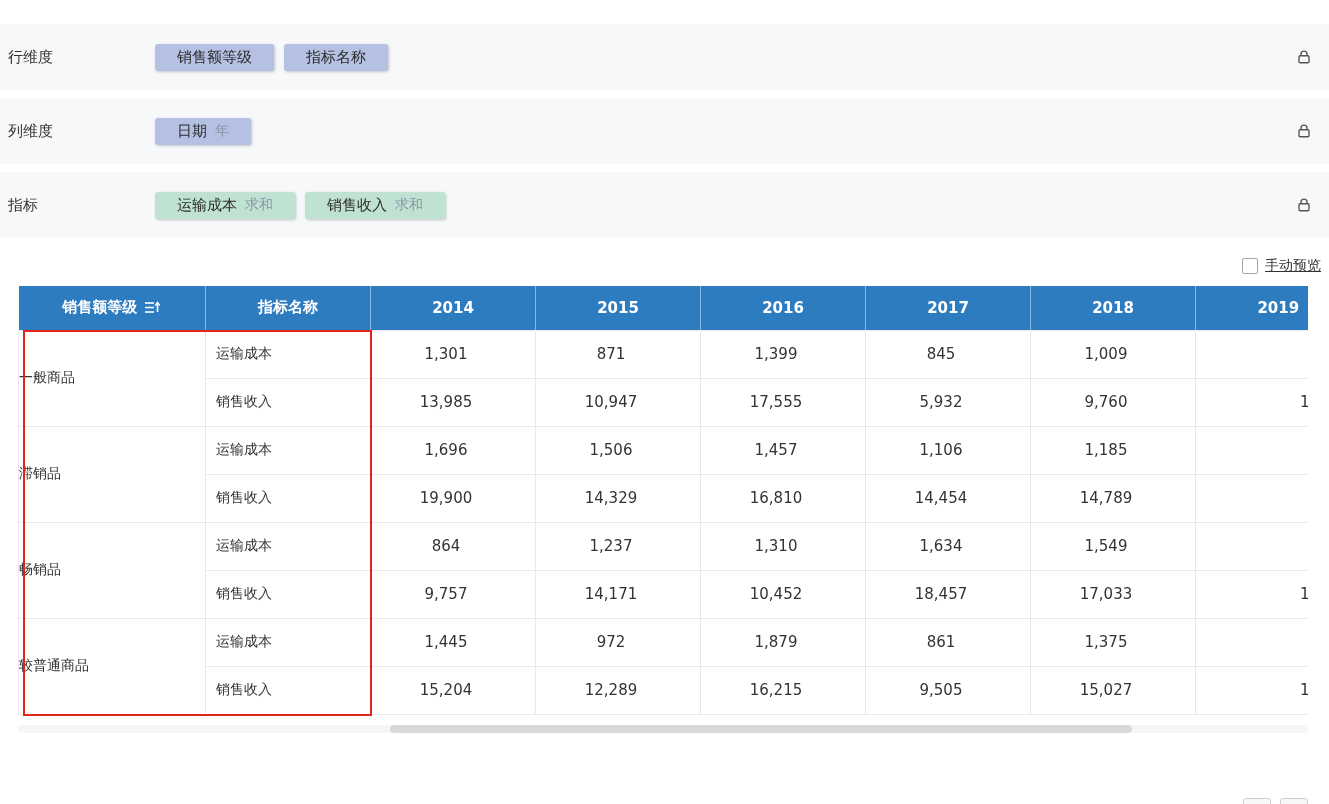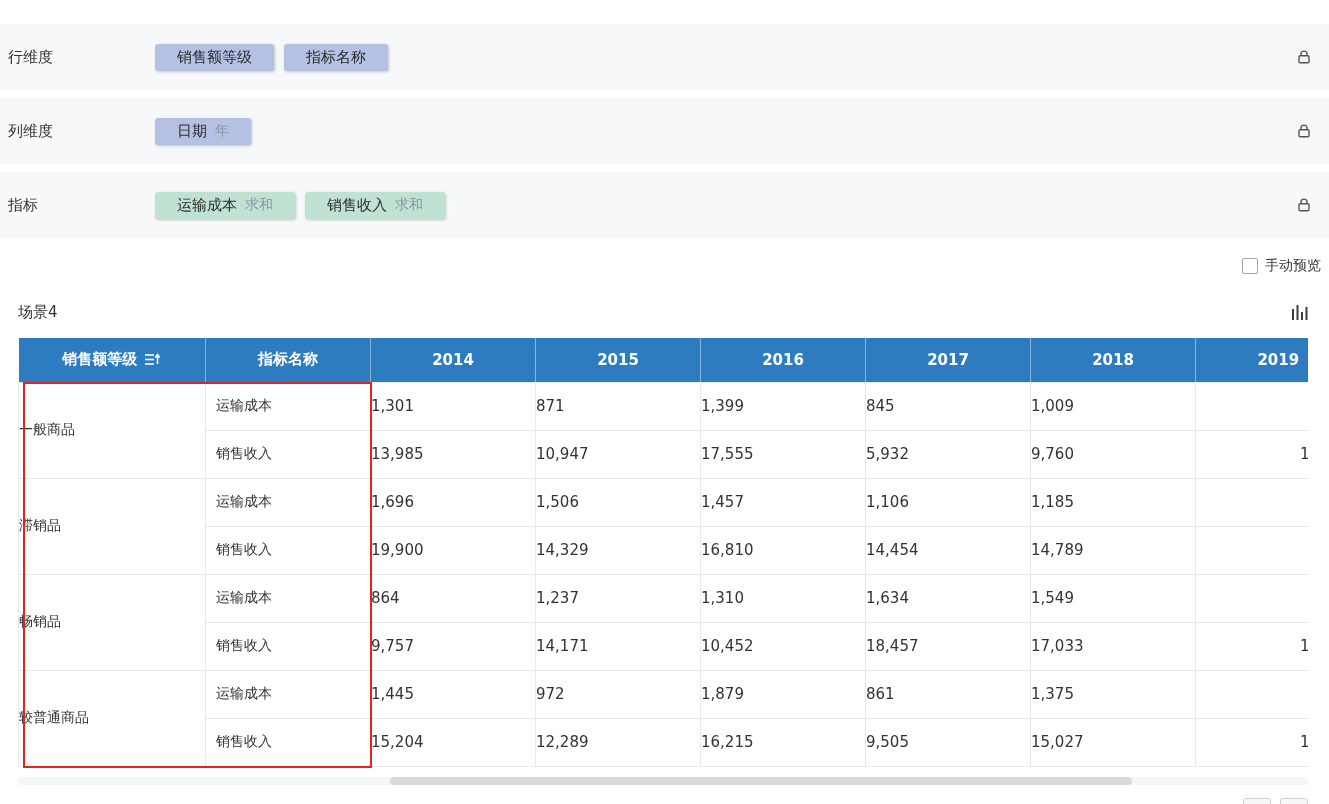--- a/index.html
+++ b/index.html
@@ -19,39 +19,39 @@
   .chip.dim { background:var(--chip-dim,#b4c1e3); }
   .chip.measure { background:var(--chip-measure,#bfe2d2); }
   .chip .suffix { color:#8a94a6; font-size:14px; }
   .lock { position:absolute; right:18px; top:50%; transform:translateY(-50%); width:15px; height:15px;
           display:flex; align-items:center; justify-content:center; cursor:pointer; }
 
   
   .preview-row { height:40px; margin-top:8px; display:flex; align-items:center; justify-content:flex-end;
                  gap:7px; padding-right:8px; }
   .checkbox { width:16px; height:16px; border:1px solid #a6a6a6; border-radius:2px; background:#fff; cursor:pointer; }
-  .preview-label { font-size:14px; color:#333; }
+  .preview-label { font-size:14px; color:#333;text-decoration:underline; }
 
   
   .scene-bar { height:52px; margin:0 21px 0 18px; display:flex; align-items:center; justify-content:space-between; }
   .scene-title { font-size:15px; color:#333; }
   .chart-icon { width:18px; height:18px; display:flex; align-items:center; justify-content:center; cursor:pointer; }
 
   
   .table-area { position:relative; margin-left:18px; width:1290px; }
   .table-wrap { width:1290px; overflow:hidden; }
   table { border-collapse:collapse; table-layout:fixed; width:1342px; }
   th { height:44px; background:var(--header-blue,#2e7cc0); color:#fff; font-size:15px; font-weight:bold;
        text-align:center; border-right:1px solid rgba(255,255,255,.45); }
   th:last-child { border-right:none; }
   th .th-inner { display:inline-flex; align-items:center; gap:7px; }
   td { height:48px; border:1px solid #e9e9e9; font-size:15px; color:#333; background:#fff; }
   td.group { font-size:14px; vertical-align:middle; text-align:left; }
   td.metric { font-size:14px; padding-left:10px; text-align:left; }
-  td.num { text-align:left; padding-right:14px; }
+  td.num { text-align:center; padding-right:14px; }
   td.num.col-clip { text-align:left; padding-left:104px; padding-right:0; }
   .sort-icon { display:inline-flex; cursor:pointer; }
 
   .red-box { position:absolute; left:5px; top:44px; width:349px; height:386px;
              border:2px solid var(--red-box,#e1251b); pointer-events:none; }
 
   .hscroll { position:relative; margin-top:10px; height:8px; width:1290px; background:#f6f6f6; border-radius:4px; }
   .hthumb { position:absolute; left:372px; top:0; width:742px; height:8px; background:#d9d9d9; border-radius:4px; cursor:grab; }
 
   .stub { position:absolute; top:798px; width:28px; height:14px; border:1px solid #cfcfcf; background:#f7f7f7; border-radius:3px; }
@@ -118,33 +118,20 @@
       </span>
     </div>
 
   </section>
 
   <div class="preview-row">
     <span class="checkbox"></span>
     <span class="preview-label">手动预览</span>
   </div>
 
-  <div class="scene-bar">
-    <span class="scene-title">场景4</span>
-    <span class="chart-icon">
-      <svg width="17" height="17" viewBox="0 0 17 17">
-          <g stroke="#3c3c3c" stroke-width="2">
-            <line x1="2" y1="16" x2="2" y2="5"></line>
-            <line x1="6.5" y1="16" x2="6.5" y2="1"></line>
-            <line x1="11" y1="16" x2="11" y2="8"></line>
-            <line x1="15.5" y1="16" x2="15.5" y2="3"></line>
-          </g>
-        </svg>
-    </span>
-  </div>
 
   <div class="table-area">
     <div class="table-wrap">
       <table>
         <colgroup>
           <col style="width:187px">
             <col style="width:165px">
             <col style="width:165px">
             <col style="width:165px">
           <col style="width:165px">

